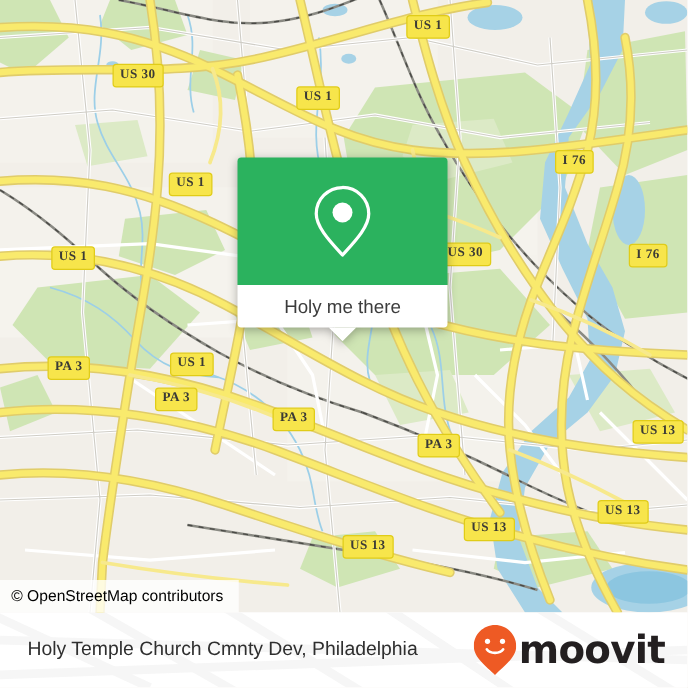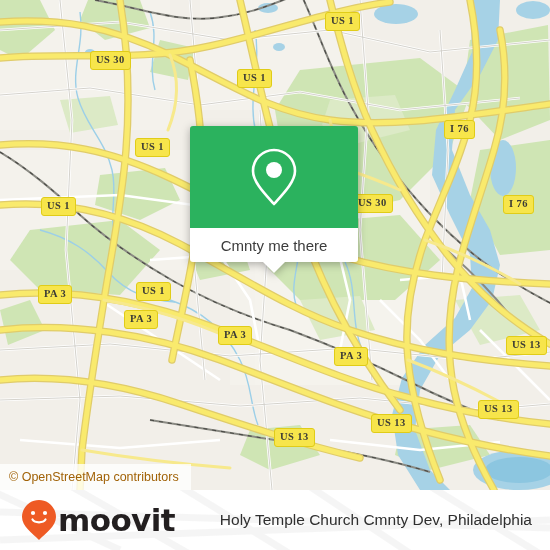--- a/index.html
+++ b/index.html
@@ -100,21 +100,21 @@
     height: 26px;
     display: flex;
     align-items: center;
     padding-left: 9px;
     padding-right: 12px;
     background: rgba(255,255,255,0.78);
     box-sizing: border-box;
   }
   #attribution span {
     font-size: 12.5px;
-    color: #a16207;
+    color: #000000;
     font-family: "Liberation Sans", sans-serif;
   }
 
   
   #bottom-bar {
     position: absolute;
     left: 0;
     top: 490px;
     width: 550px;
     height: 60px;
@@ -333,21 +333,21 @@
     <div class="shield" style="left:274px;top:428px">US 13</div>
 
     <div id="popup-card">
       <div id="popup-card-green">
         <svg width="52" height="62" viewBox="0 0 52 62">
           <path d="M26 4 C14.4 4 5 13.4 5 25 C5 36 17 48 26 58 C35 48 47 36 47 25 C47 13.4 37.6 4 26 4 Z" fill="none" stroke="#ffffff" stroke-width="2.6" stroke-linejoin="round"></path>
           <circle cx="26" cy="24" r="8" fill="#ffffff"></circle>
         </svg>
       </div>
       <div id="popup-card-footer">
-        <span>Cmnty me there</span>
+        <span>Holy me there</span>
       </div>
       <div id="popup-pointer"></div>
     </div>
 
     <div id="attribution">
       <span>© OpenStreetMap contributors</span>
     </div>
   </div>
 
   <div id="bottom-bar">
@@ -356,26 +356,26 @@
         <path d="M-10,0 L120,60"></path>
         <path d="M60,-10 L200,70"></path>
         <path d="M170,-10 L300,70"></path>
         <path d="M300,-10 L420,70"></path>
         <path d="M420,-10 L550,70"></path>
         <path d="M0,22 L550,38"></path>
         <path d="M0,50 L550,30"></path>
       </g>
     </svg>
 
+    <div id="place-title">Holy Temple Church Cmnty Dev, Philadelphia</div>
+
     <div id="moovit-logo">
       <svg width="34" height="40" viewBox="0 0 34 40">
         <path d="M17 0 C7.6 0 0 7.6 0 17 C0 26 10 33 17 40 C24 33 34 26 34 17 C34 7.6 26.4 0 17 0 Z" fill="#ee5a24"></path>
         <circle cx="11" cy="13" r="2.1" fill="#ffffff"></circle>
         <circle cx="23" cy="13" r="2.1" fill="#ffffff"></circle>
         <path d="M10.5 19.5 C12.8 23.2 21.2 23.2 23.5 19.5" fill="none" stroke="#ffffff" stroke-width="2.2" stroke-linecap="round"></path>
       </svg>
       <span id="moovit-wordmark">moovit</span>
     </div>
-
-    <div id="place-title">Holy Temple Church Cmnty Dev, Philadelphia</div>
   </div>
 
 </div>
 
 </body></html>

